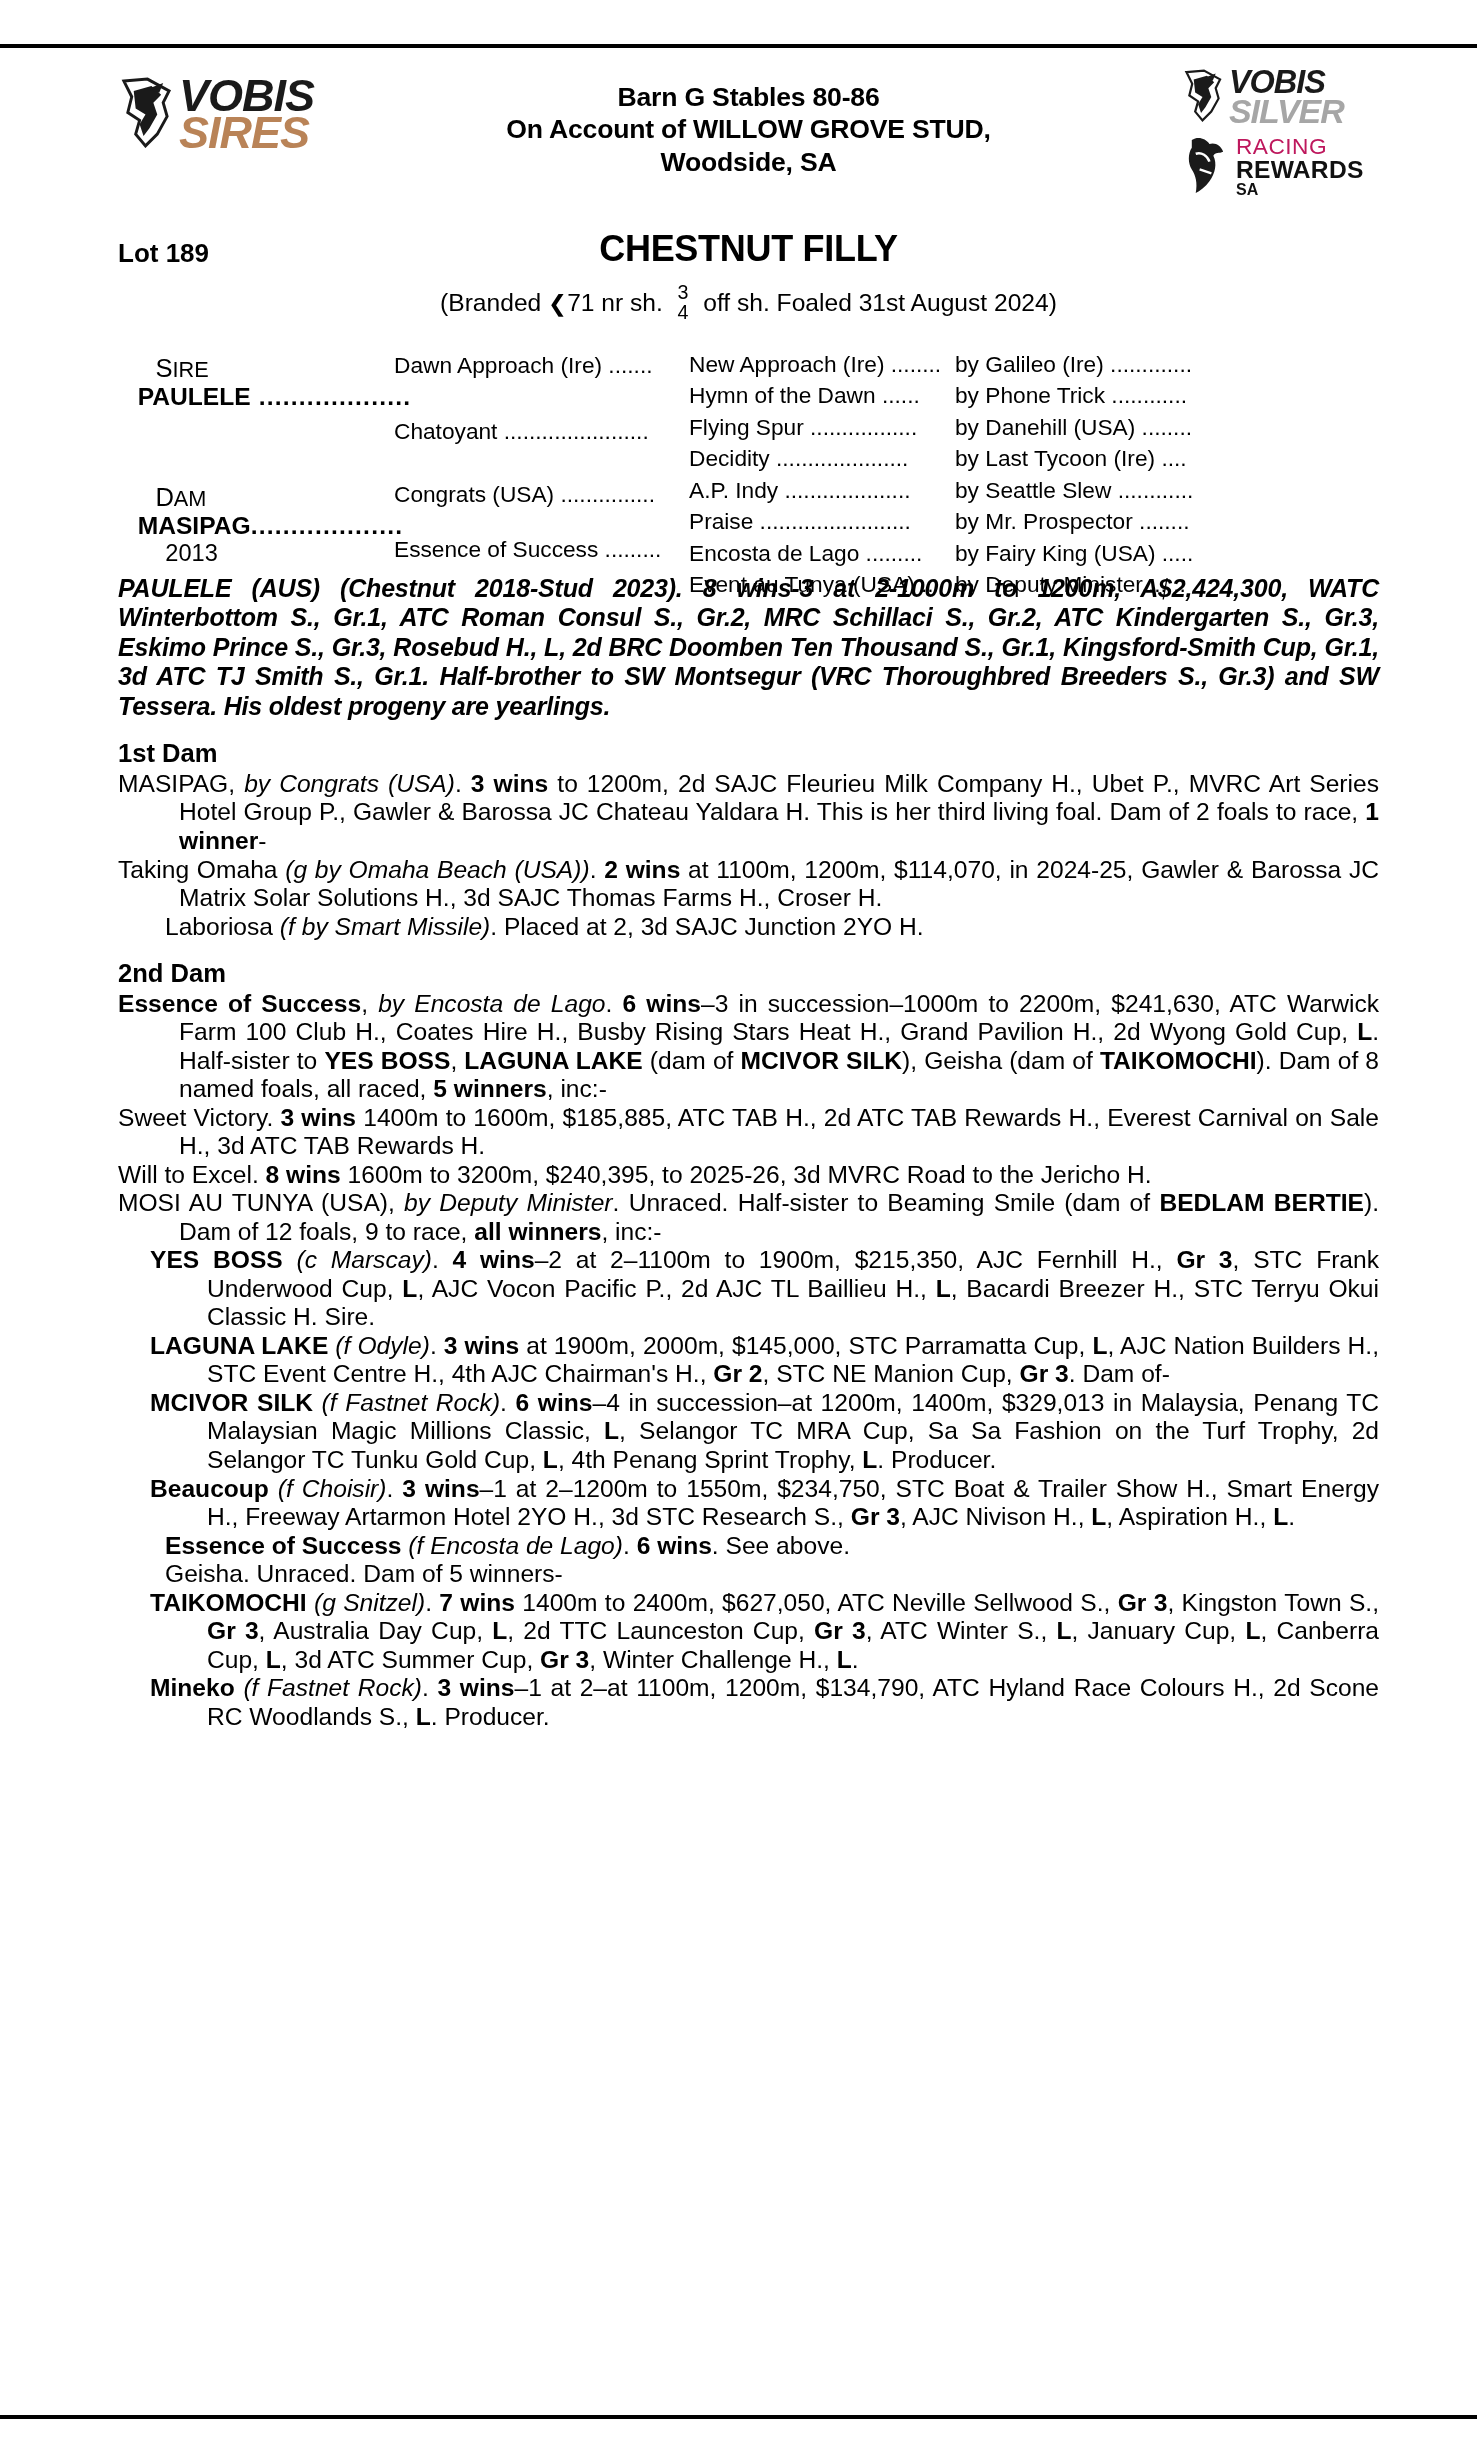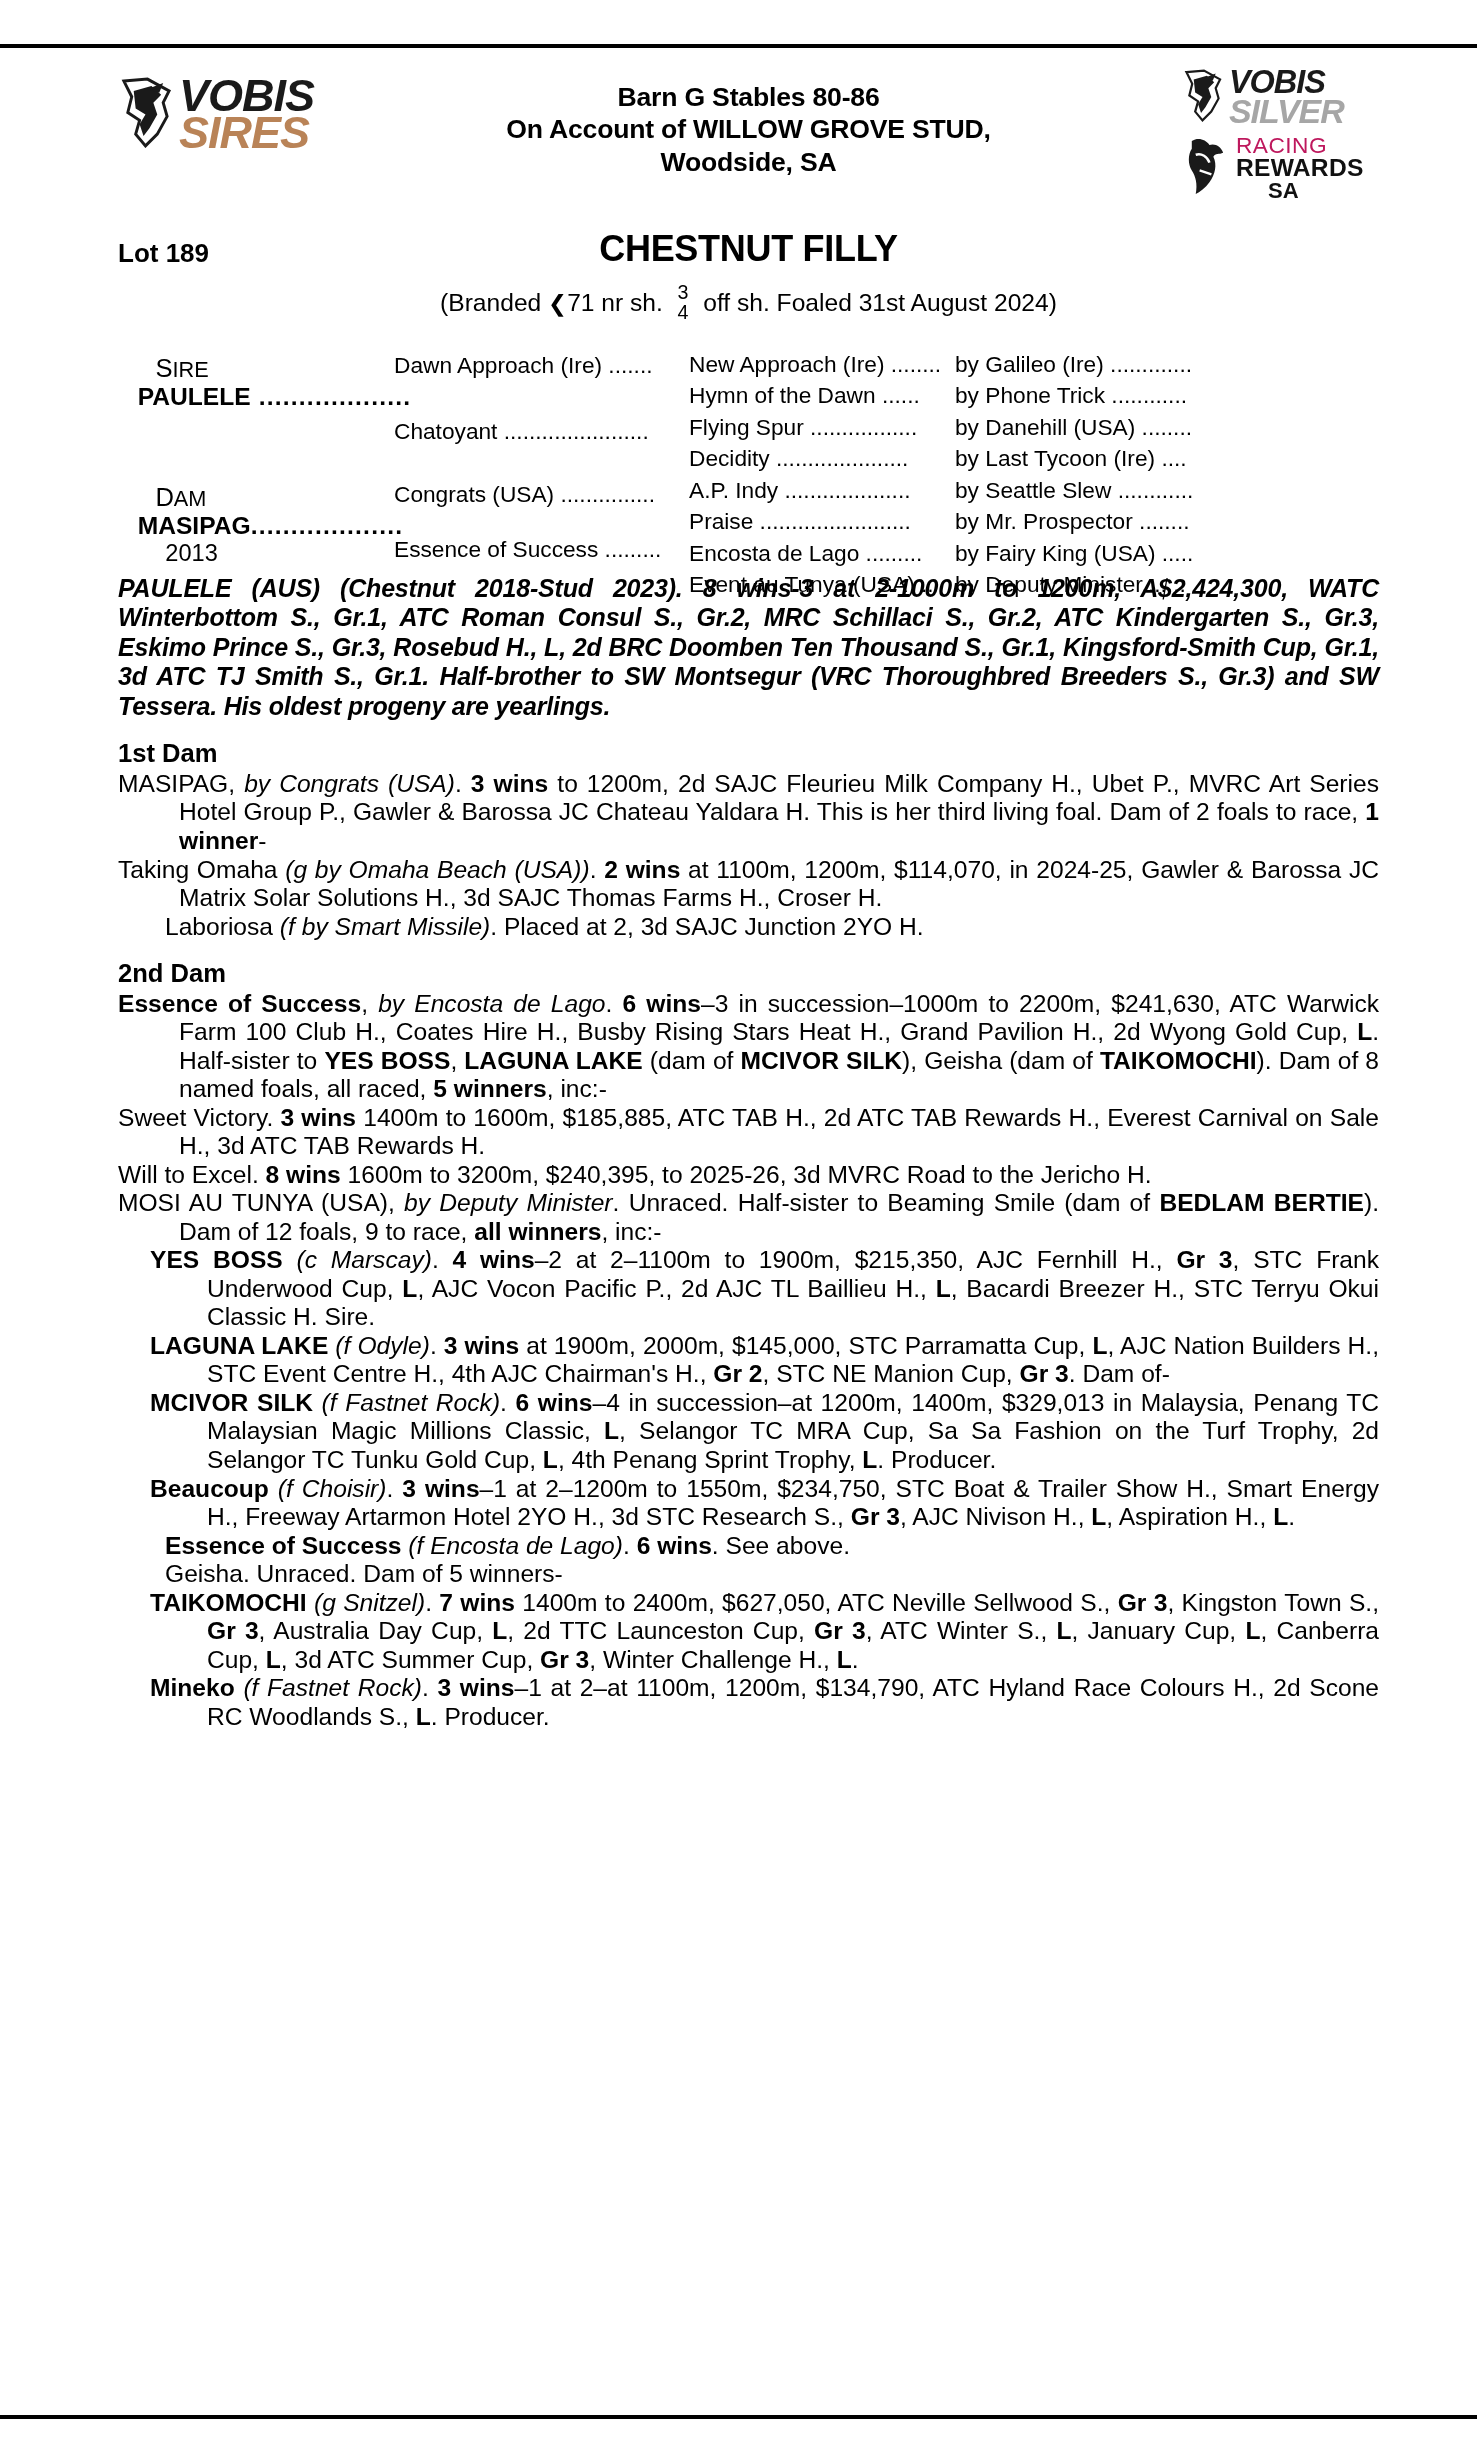--- a/index.html
+++ b/index.html
@@ -68,21 +68,21 @@
   .l-silver .vobis-top { font-size: 32.5px; }
   .l-silver .vobis-bot { font-size: 34px; color: #a6a6a6; }
 
   .rr-lockup {
     display: flex; align-items: center; gap: 4.9px;
     margin-top: 7.9px; justify-content: flex-start;
   }
   .rr-words { line-height: 0.98; text-align: left; }
   .rr-1 { font-size: 22.7px; color: #be185d; letter-spacing: 0.5px; }
   .rr-2 { font-size: 24.6px; font-weight: bold; color: #111; letter-spacing: 0.3px; }
-  .rr-3 { font-size: 22px; font-weight: bold; color: #111; letter-spacing: 0.3px; margin-left: 32px; }
+  .rr-3 { font-size: 16px; font-weight: bold; color: #111; letter-spacing: 0.3px; }
 
   .barn-block {
     position: absolute;
     left: 212px; right: 212px; top: 21.7px;
     text-align: center;
   }
   .barn-line, .account-line, .place-line {
     font-weight: bold;
     font-size: 26.6px;
     line-height: 1.22;

